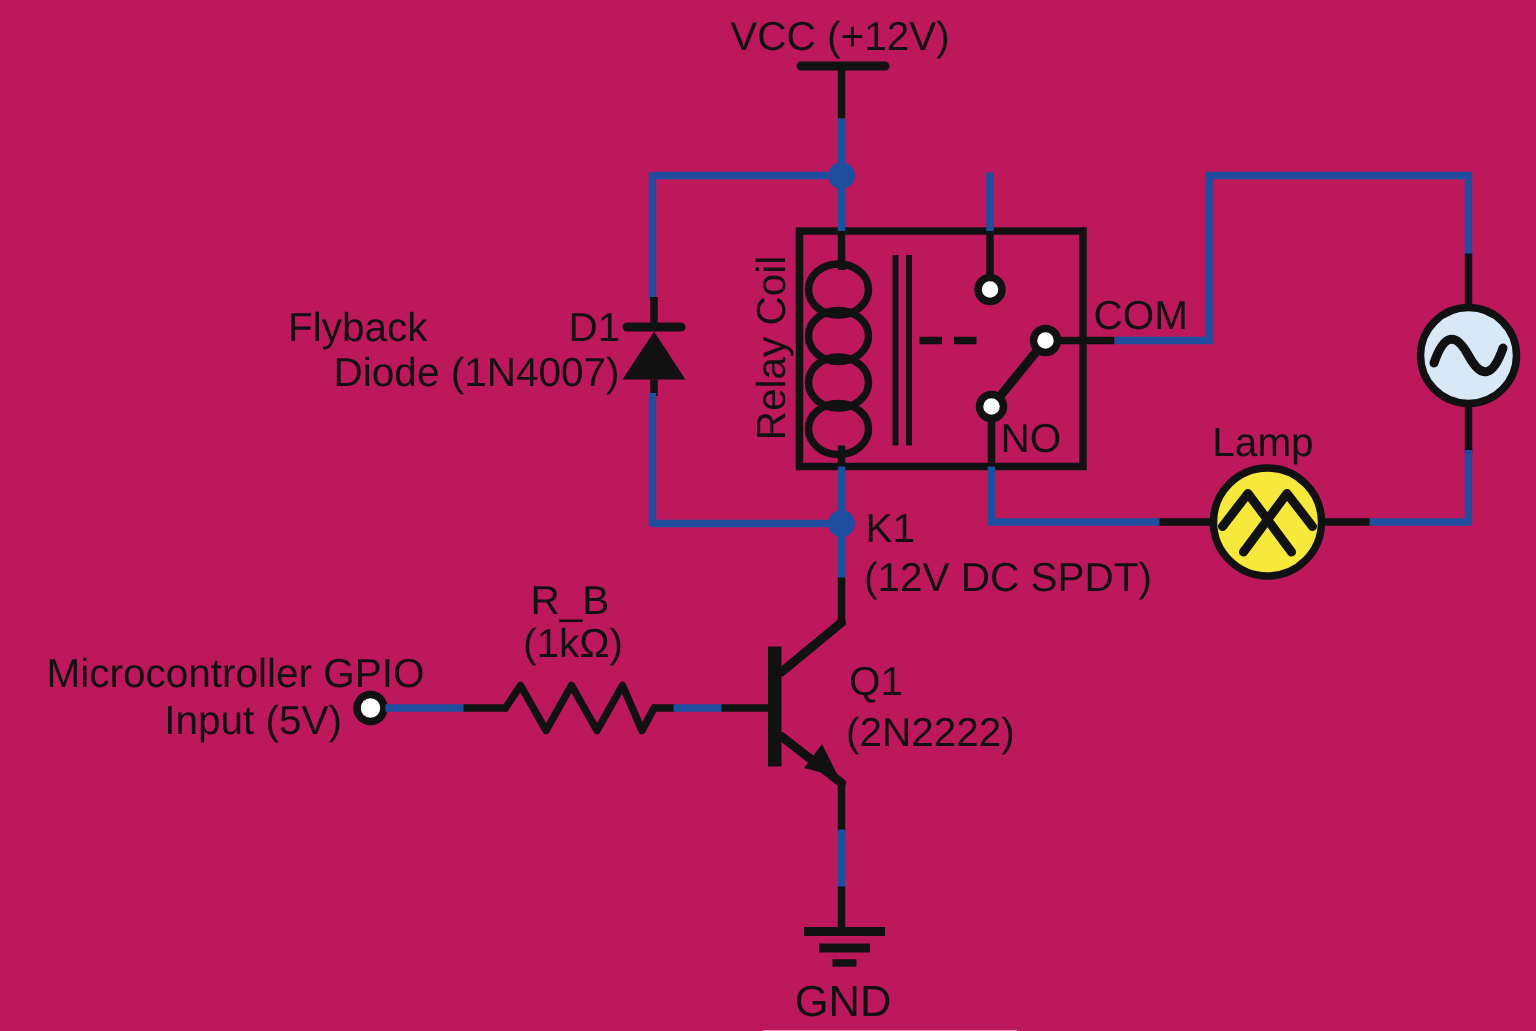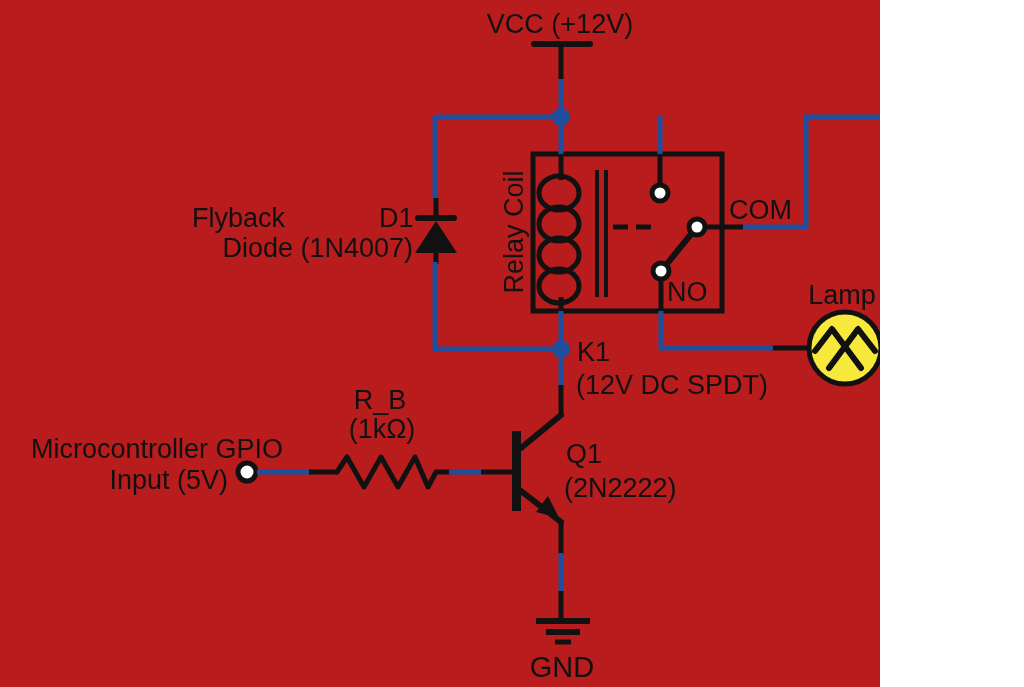--- a/index.html
+++ b/index.html
@@ -1,16 +1,16 @@
 <!DOCTYPE html>
 <html><head>
 <meta charset="utf-8">
 <style>
   html,body{margin:0;padding:0;background:#ffffff;}
-  #canvas{position:relative;width:880px;height:687px;background:#b91c1c;overflow:hidden;
+  #canvas{position:relative;width:1024px;height:687px;background:#be185d;overflow:hidden;
           font-family:"Liberation Sans",sans-serif;}
   svg{position:absolute;left:0;top:0;}
   .wire-blue{stroke:#1f4e9e;stroke-width:5;fill:none;stroke-linecap:butt;}
   .wire-black{stroke:#111111;stroke-width:5;fill:none;stroke-linecap:butt;}
   .comp{stroke:#111111;stroke-width:5;fill:none;}
   .comp-thick{stroke:#111111;stroke-width:6;fill:none;stroke-linecap:round;}
   .fillblack{fill:#111111;stroke:none;}
   .dot{fill:#1f4e9e;stroke:none;}
   .contact{fill:#ffffff;stroke:#111111;stroke-width:5;}
   .lbl{font-family:"Liberation Sans",sans-serif;font-size:27px;fill:#111111;}

